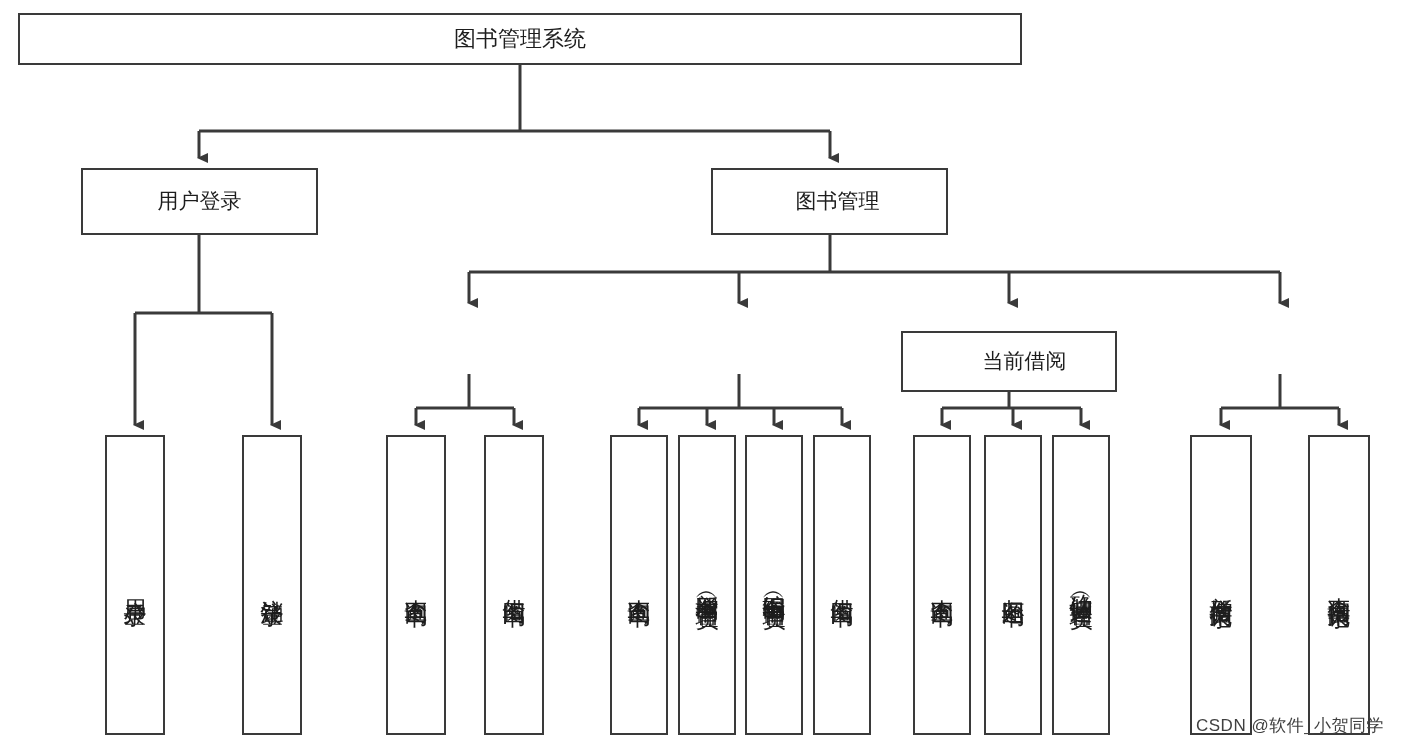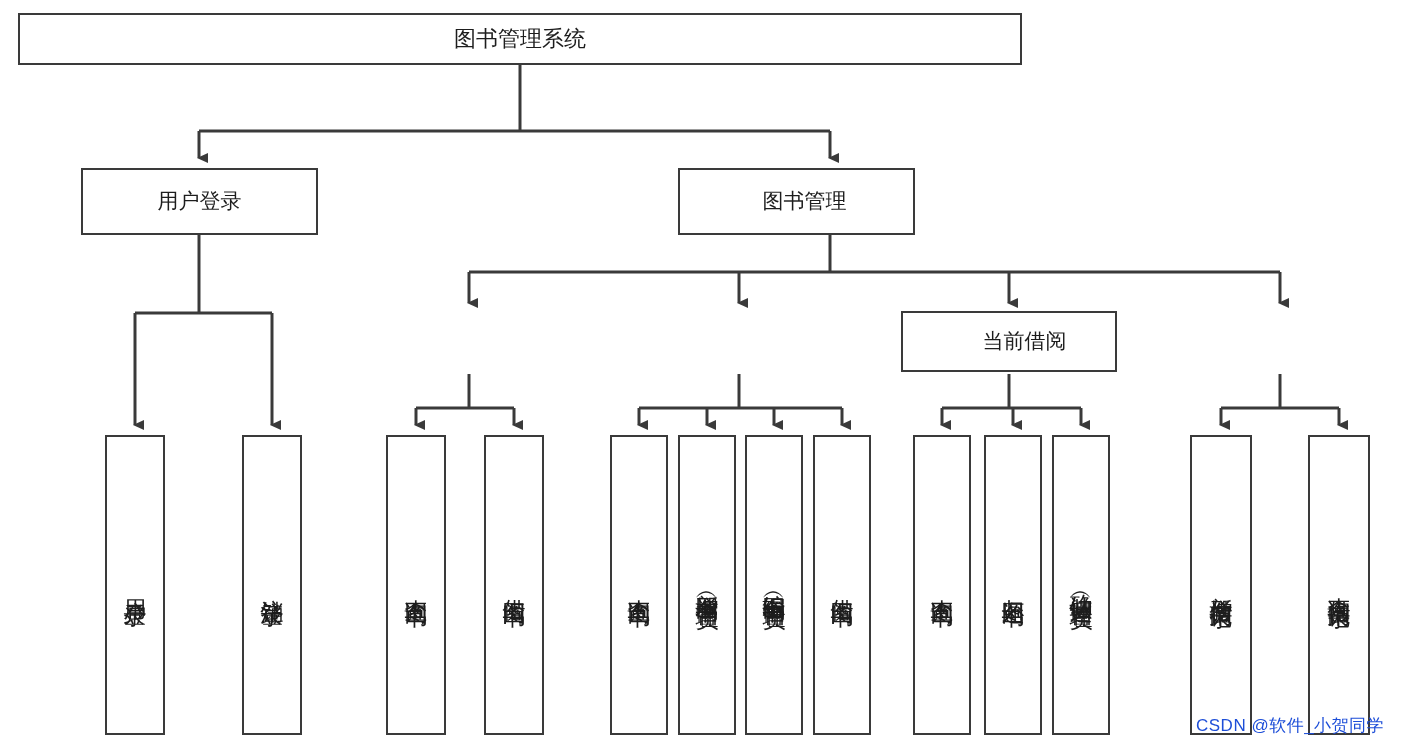--- a/index.html
+++ b/index.html
@@ -49,21 +49,21 @@
   .node.vertical .node-label {
     writing-mode: vertical-rl;
     text-orientation: upright;
     font-size: 23px;
     letter-spacing: 2px;
     line-height: 1;
   }
   .node.root .node-label { font-size: 22px; }
   .watermark {
     position: absolute;
-    color: #1d4ed8;
+    color: #404040;
     font-size: 17px;
     white-space: nowrap;
     letter-spacing: 0.5px;
   }
 </style>
 </head>
 <body>
 
 <div id="diagram-root">
 
@@ -132,25 +132,25 @@
     </g>
   </svg>
 
   <div class="node horizontal root" style="left:18px; top:13px; width:1004px; height:52px;">
     <span class="node-label">图书管理系统</span>
   </div>
 
   <div class="node horizontal" style="left:81px; top:168px; width:237px; height:67px;">
     <span class="node-label">用户登录</span>
   </div>
-  <div class="node horizontal" style="left:678px; top:168px; width:237px; height:67px;padding-left:16px;">
+  <div class="node horizontal" style="left:711px; top:168px; width:237px; height:67px;padding-left:16px;">
     <span class="node-label">图书管理</span>
   </div>
 
-  <div class="node horizontal" style="left:901px; top:311px; width:216px; height:61px;padding-left:31px;">
+  <div class="node horizontal" style="left:901px; top:331px; width:216px; height:61px;padding-left:31px;">
     <span class="node-label">当前借阅</span>
   </div>
 
   <div class="node vertical" style="left:105px; top:435px; width:60px; height:300px;">
     <span class="node-label">用户登录</span>
   </div>
   <div class="node vertical" style="left:242px; top:435px; width:60px; height:300px;">
     <span class="node-label">注销登录</span>
   </div>
 

